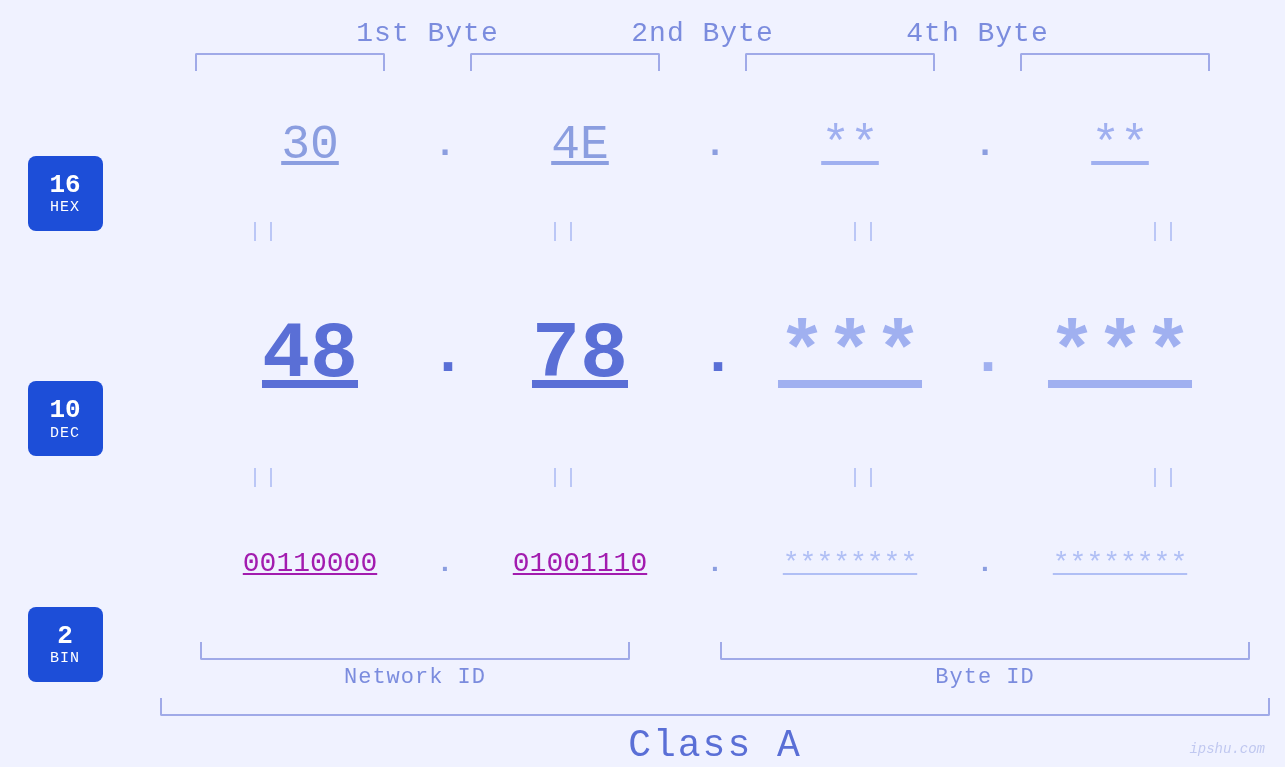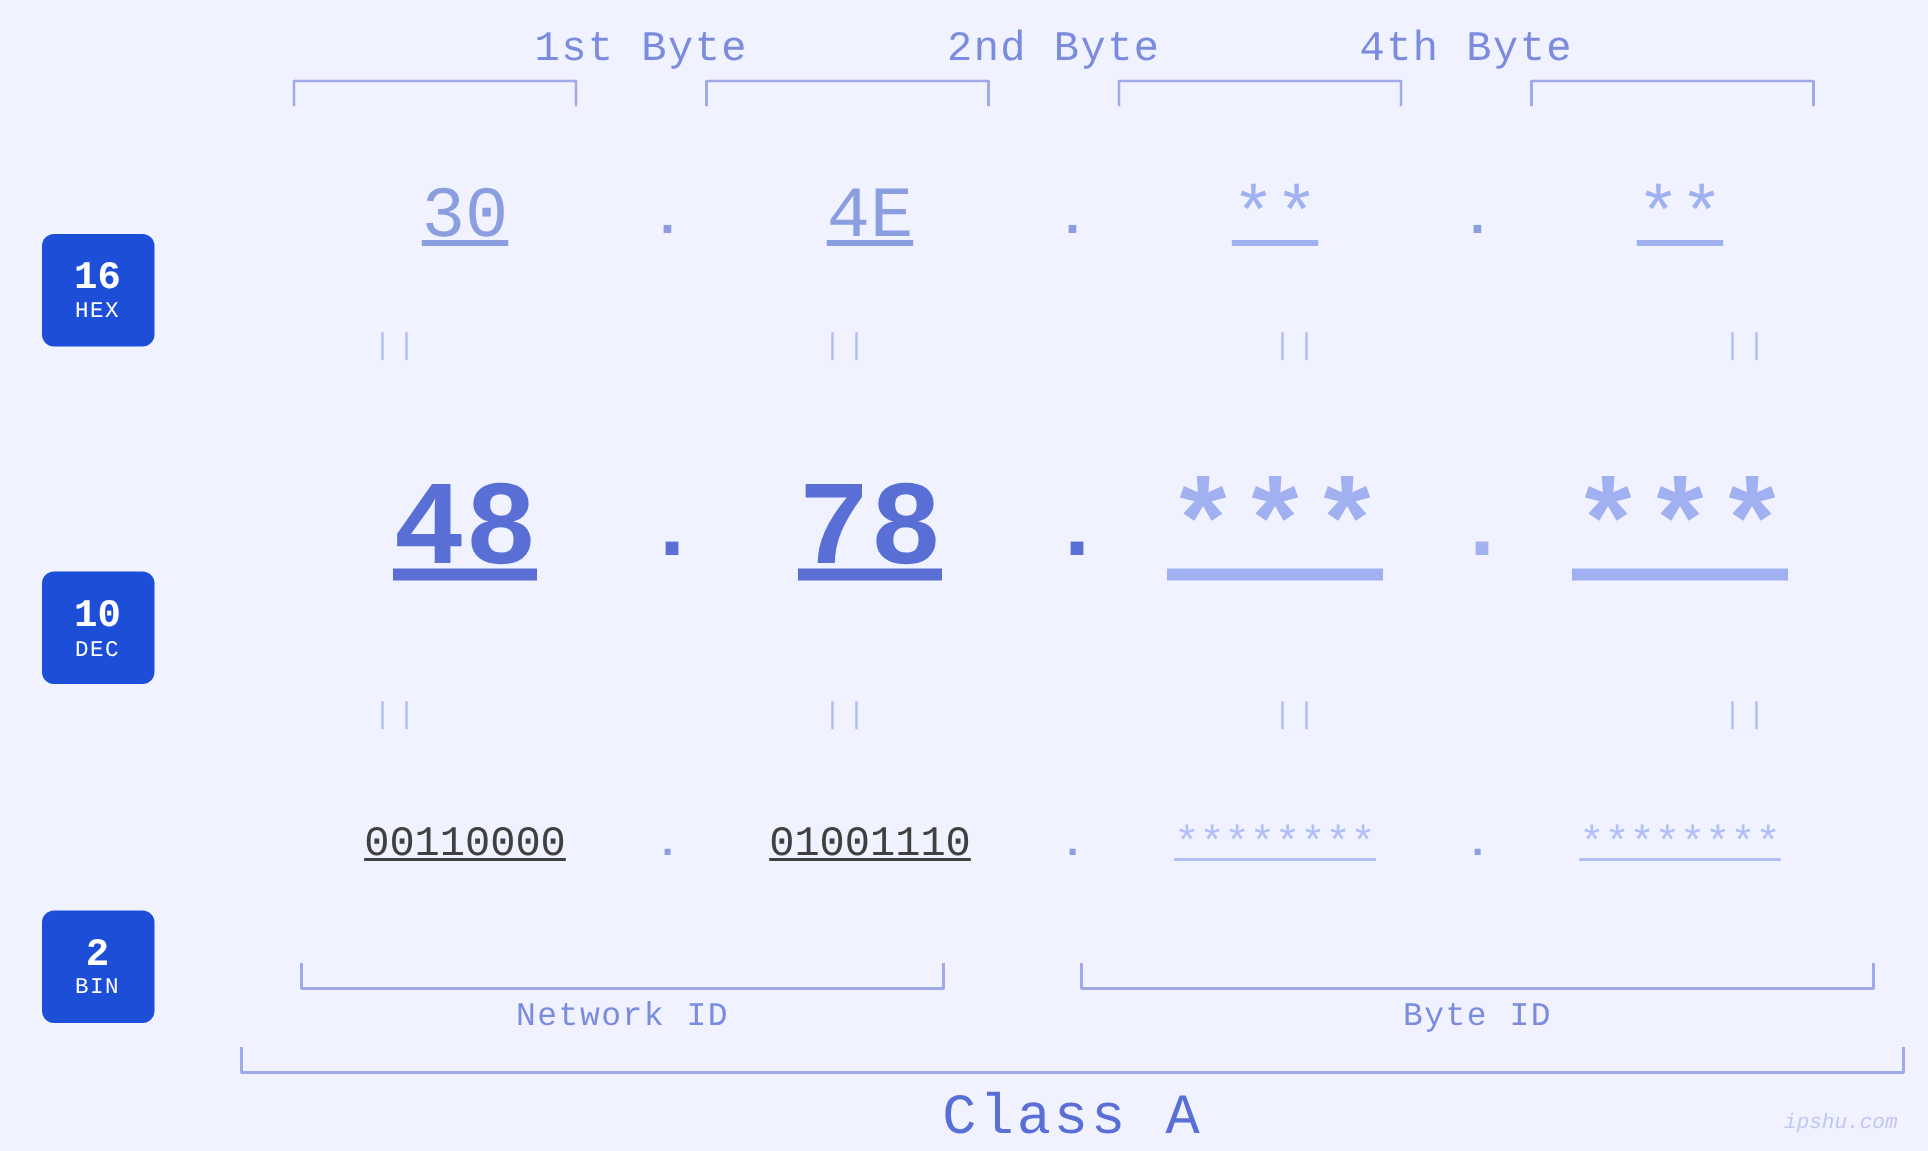--- a/index.html
+++ b/index.html
@@ -117,21 +117,21 @@
     }
 
     .byte-value.dec {
       font-size: 80px;
       font-weight: bold;
       color: #5a6fd6;
     }
 
     .byte-value.bin {
       font-size: 28px;
-      color: #404040;
+      color: #a21caf;
     }
 
     .byte-value.masked {
       font-size: 48px;
       color: #a0b0f0;
     }
 
     .byte-value.masked-dec {
       font-size: 80px;
       font-weight: bold;

